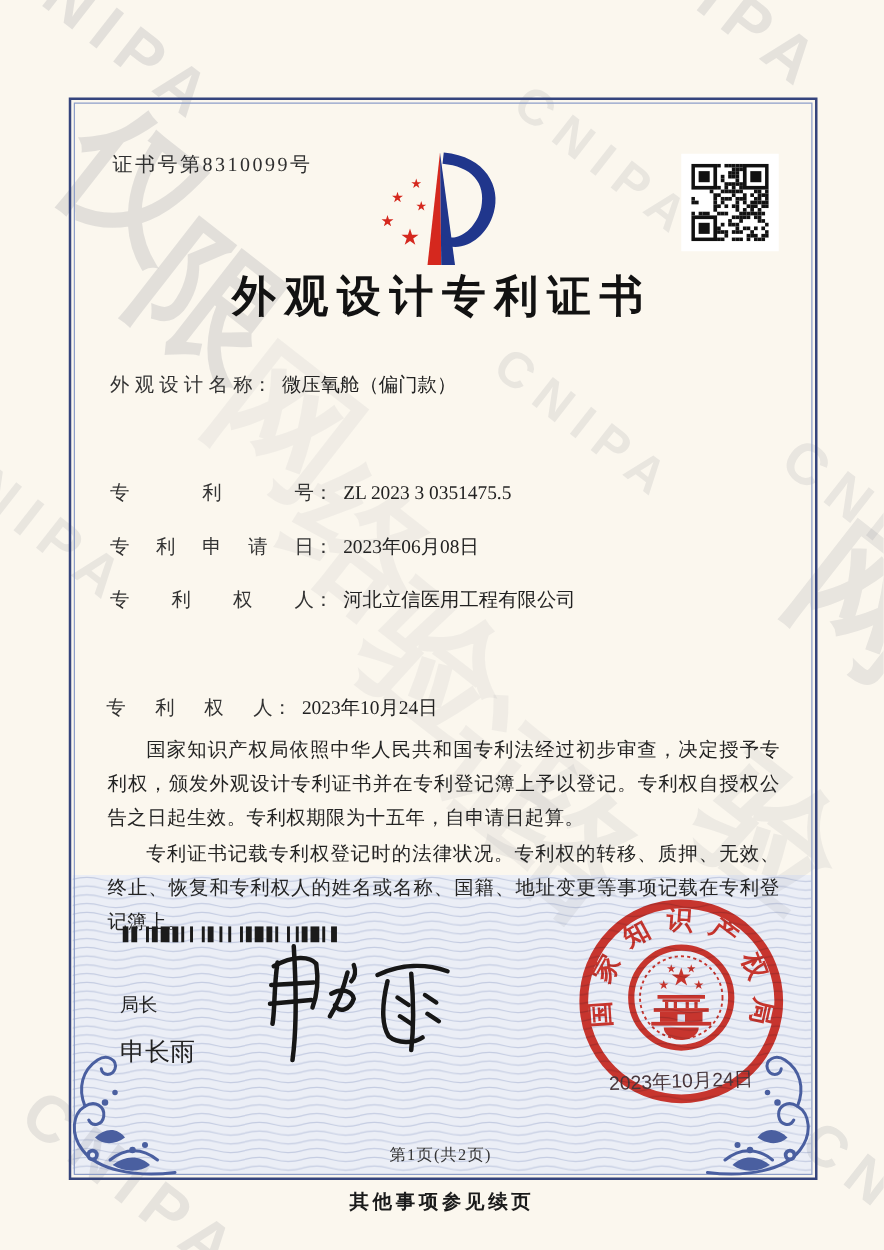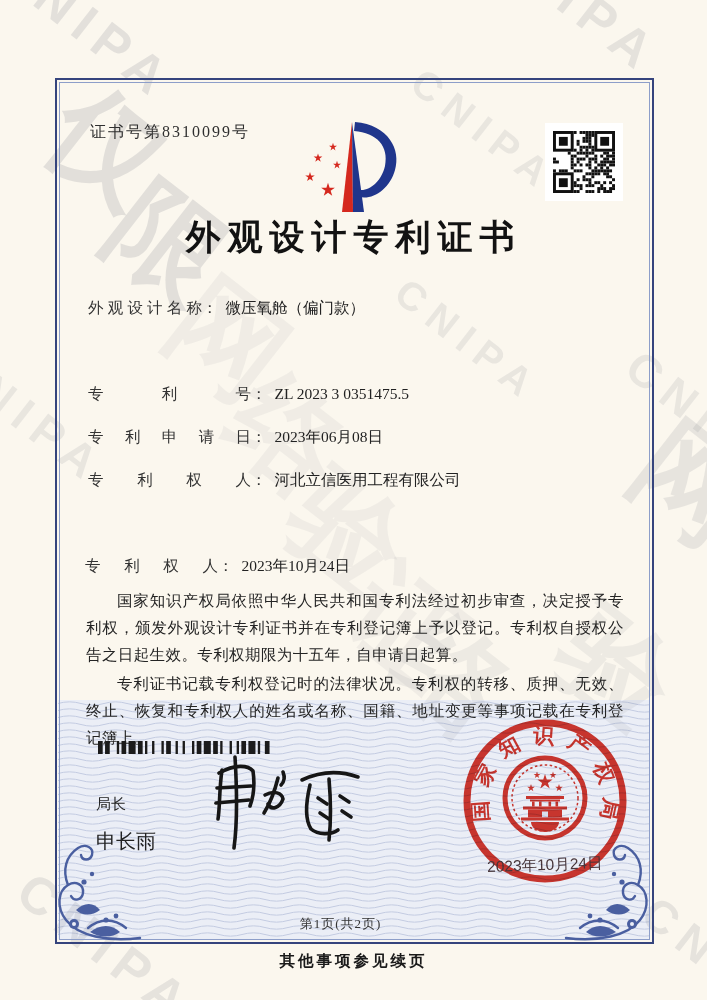--- a/index.html
+++ b/index.html
@@ -42,21 +42,21 @@
   #body-text p{margin:0;text-indent:2em;}
   #body-text p + p{margin-top:2px;}
 
   
   #barcode{position:absolute;left:98px;top:741px;z-index:3;}
   #signer-title{position:absolute;left:96px;top:795px;font-size:15px;color:#222;z-index:3;}
   #signer-name{position:absolute;left:96px;top:828px;font-size:20px;color:#222;z-index:3;}
   #signature{position:absolute;left:190px;top:750px;z-index:3;}
   #seal{position:absolute;left:453px;top:714px;z-index:3;mix-blend-mode:multiply;}
 
-  #page-number{position:absolute;left:43px;top:915px;width:595px;text-align:center;
+  #page-number{position:absolute;left:55px;top:915px;width:595px;text-align:center;
                font-size:13px;letter-spacing:1px;color:#333;z-index:3;}
   #continuation{position:absolute;left:0;top:951px;width:707px;text-align:center;font-size:15.5px;
                 font-weight:bold;letter-spacing:3px;color:#1a1a1a;z-index:3;}
 
   
   #logo{position:absolute;left:293px;top:112px;z-index:3;}
   #qr-wrap{position:absolute;left:545px;top:123px;width:78px;height:78px;background:#fff;z-index:3;}
   #qr{position:absolute;left:8px;top:8px;}
 
   .ornament{position:absolute;z-index:5;pointer-events:none;}

